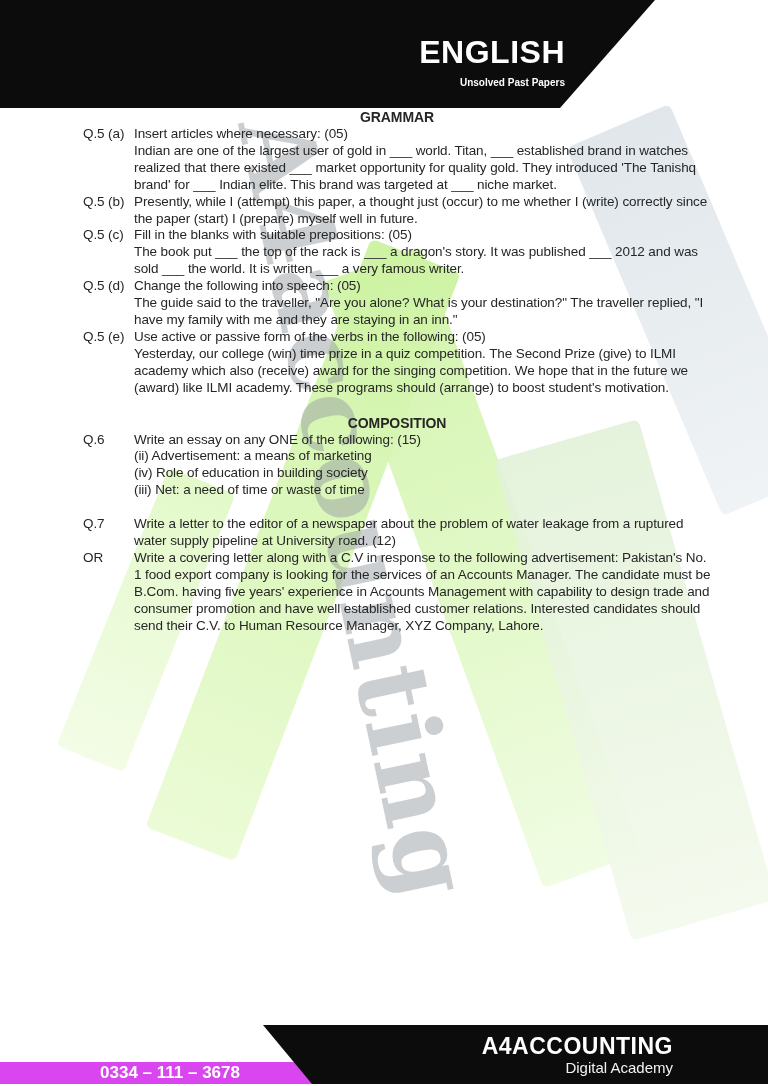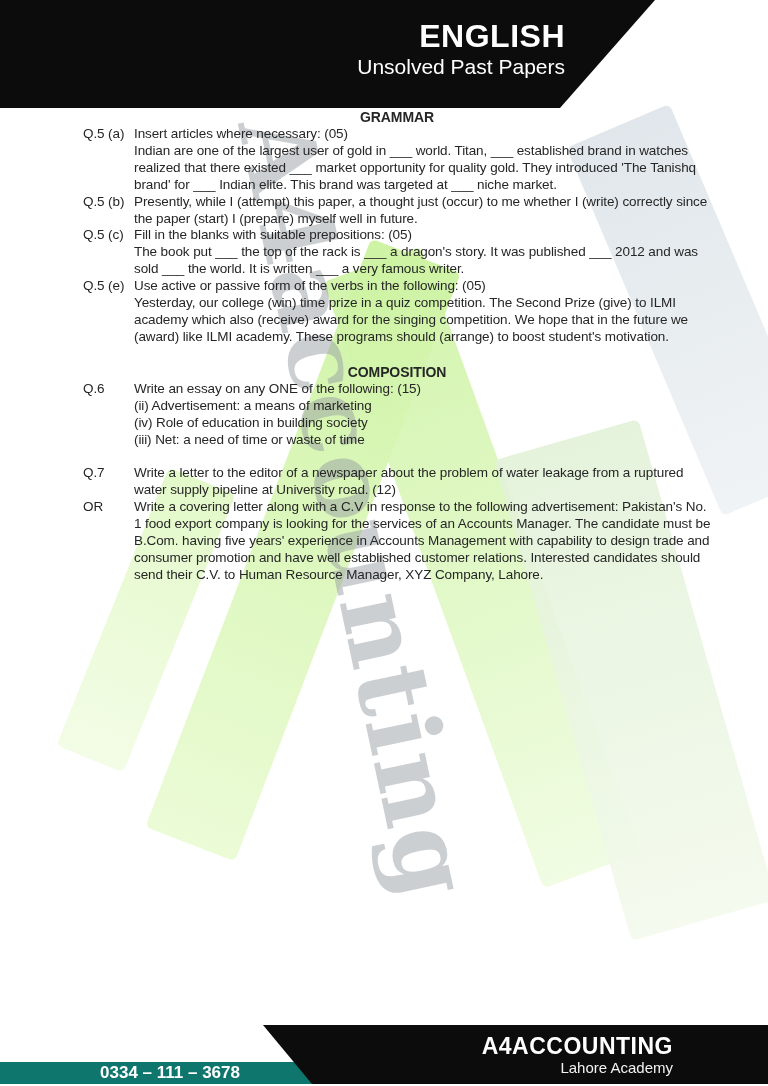--- a/index.html
+++ b/index.html
@@ -41,38 +41,38 @@
     color:#fff;font-weight:bold;font-size:20px;letter-spacing:.2px;
   }
   .hdr-black{
     position:absolute;left:0;top:0;width:768px;height:108px;z-index:3;
     background:#0c0c0c;
     clip-path:polygon(0 0,655px 0,560px 108px,0 108px);
   }
   .hdr-titles{
     position:absolute;right:203px;top:18px;text-align:right;color:#fff;
   }
-  .hdr-title{font-size:32px;font-weight:bold;line-height:36px;letter-spacing:.5px;}
-  .hdr-subtitle{font-size:21px;font-weight:normal;line-height:20px;margin-top:3px;}
+  .hdr-title{font-size:32px;font-weight:bold;line-height:36px;letter-spacing:.5px;margin-top:16px;}
+  .hdr-subtitle{font-size:10px;font-weight:bold;line-height:20px;margin-top:3px;}
 
   
   .content{position:absolute;left:13px;top:108px;width:768px;z-index:2;
     color:#262626;font-size:13.5px;line-height:16.9px;letter-spacing:-0.1px;}
   .sec-head{width:768px;text-align:center;font-weight:bold;font-size:14px;
     line-height:18px;margin:0;}
   .qrow{display:flex;margin-left:70px;width:629px;}
   .qlabel{flex:0 0 51px;}
   .qtext{width:578px;}
   .qtext p{margin:0;}
   .gap{height:17px;}
 
   
   .ftr-red{
     position:absolute;left:0;top:1062px;width:322px;height:22px;z-index:2;
-    background:#0f766e;display:flex;align-items:center;justify-content:center;
+    background:#d946ef;display:flex;align-items:center;justify-content:center;
     padding-left:18px;box-sizing:border-box;
     color:#fff;font-weight:bold;font-size:17px;
   }
   .ftr-black{
     position:absolute;left:0;top:1025px;width:768px;height:59px;z-index:3;
     background:#0c0c0c;
     clip-path:polygon(263px 0,768px 0,768px 59px,312px 59px);
   }
   .ftr-text{position:absolute;right:95px;top:8px;text-align:right;color:#fff;}
   .ftr-brand{font-size:23px;font-weight:bold;line-height:26px;letter-spacing:.5px;}
@@ -122,20 +122,27 @@
     </div>
 
     <div class="qrow">
       <span class="qlabel">Q.5 (c)</span>
       <div class="qtext">
         <p>Fill in the blanks with suitable prepositions: (05)</p>
         <p>The book put ___ the top of the rack is ___ a dragon's story. It was published ___ 2012 and was sold ___ the world. It is written ___ a very famous writer.</p>
       </div>
     </div>
 
+    <div class="qrow">
+      <span class="qlabel">Q.5 (d)</span>
+      <div class="qtext">
+        <p>Change the following into speech: (05)</p>
+        <p>The guide said to the traveller, "Are you alone? What is your destination?" The traveller replied, "I have my family with me and they are staying in an inn."</p>
+      </div>
+    </div>
 
     <div class="qrow">
       <span class="qlabel">Q.5 (e)</span>
       <div class="qtext">
         <p>Use active or passive form of the verbs in the following: (05)</p>
         <p>Yesterday, our college (win) time prize in a quiz competition. The Second Prize (give) to ILMI academy which also (receive) award for the singing competition. We hope that in the future we (award) like ILMI academy. These programs should (arrange) to boost student's motivation.</p>
       </div>
     </div>
 
 
@@ -170,17 +177,17 @@
     </div>
 
   </div>
 
   <div class="ftr-red">
     <span>0334 – 111 – 3678</span>
   </div>
   <div class="ftr-black">
     <div class="ftr-text">
       <div class="ftr-brand">A4ACCOUNTING</div>
-      <div class="ftr-tagline">Lahore Academy</div>
+      <div class="ftr-tagline">Digital Academy</div>
     </div>
   </div>
 
 </div>
 
 </body></html>

